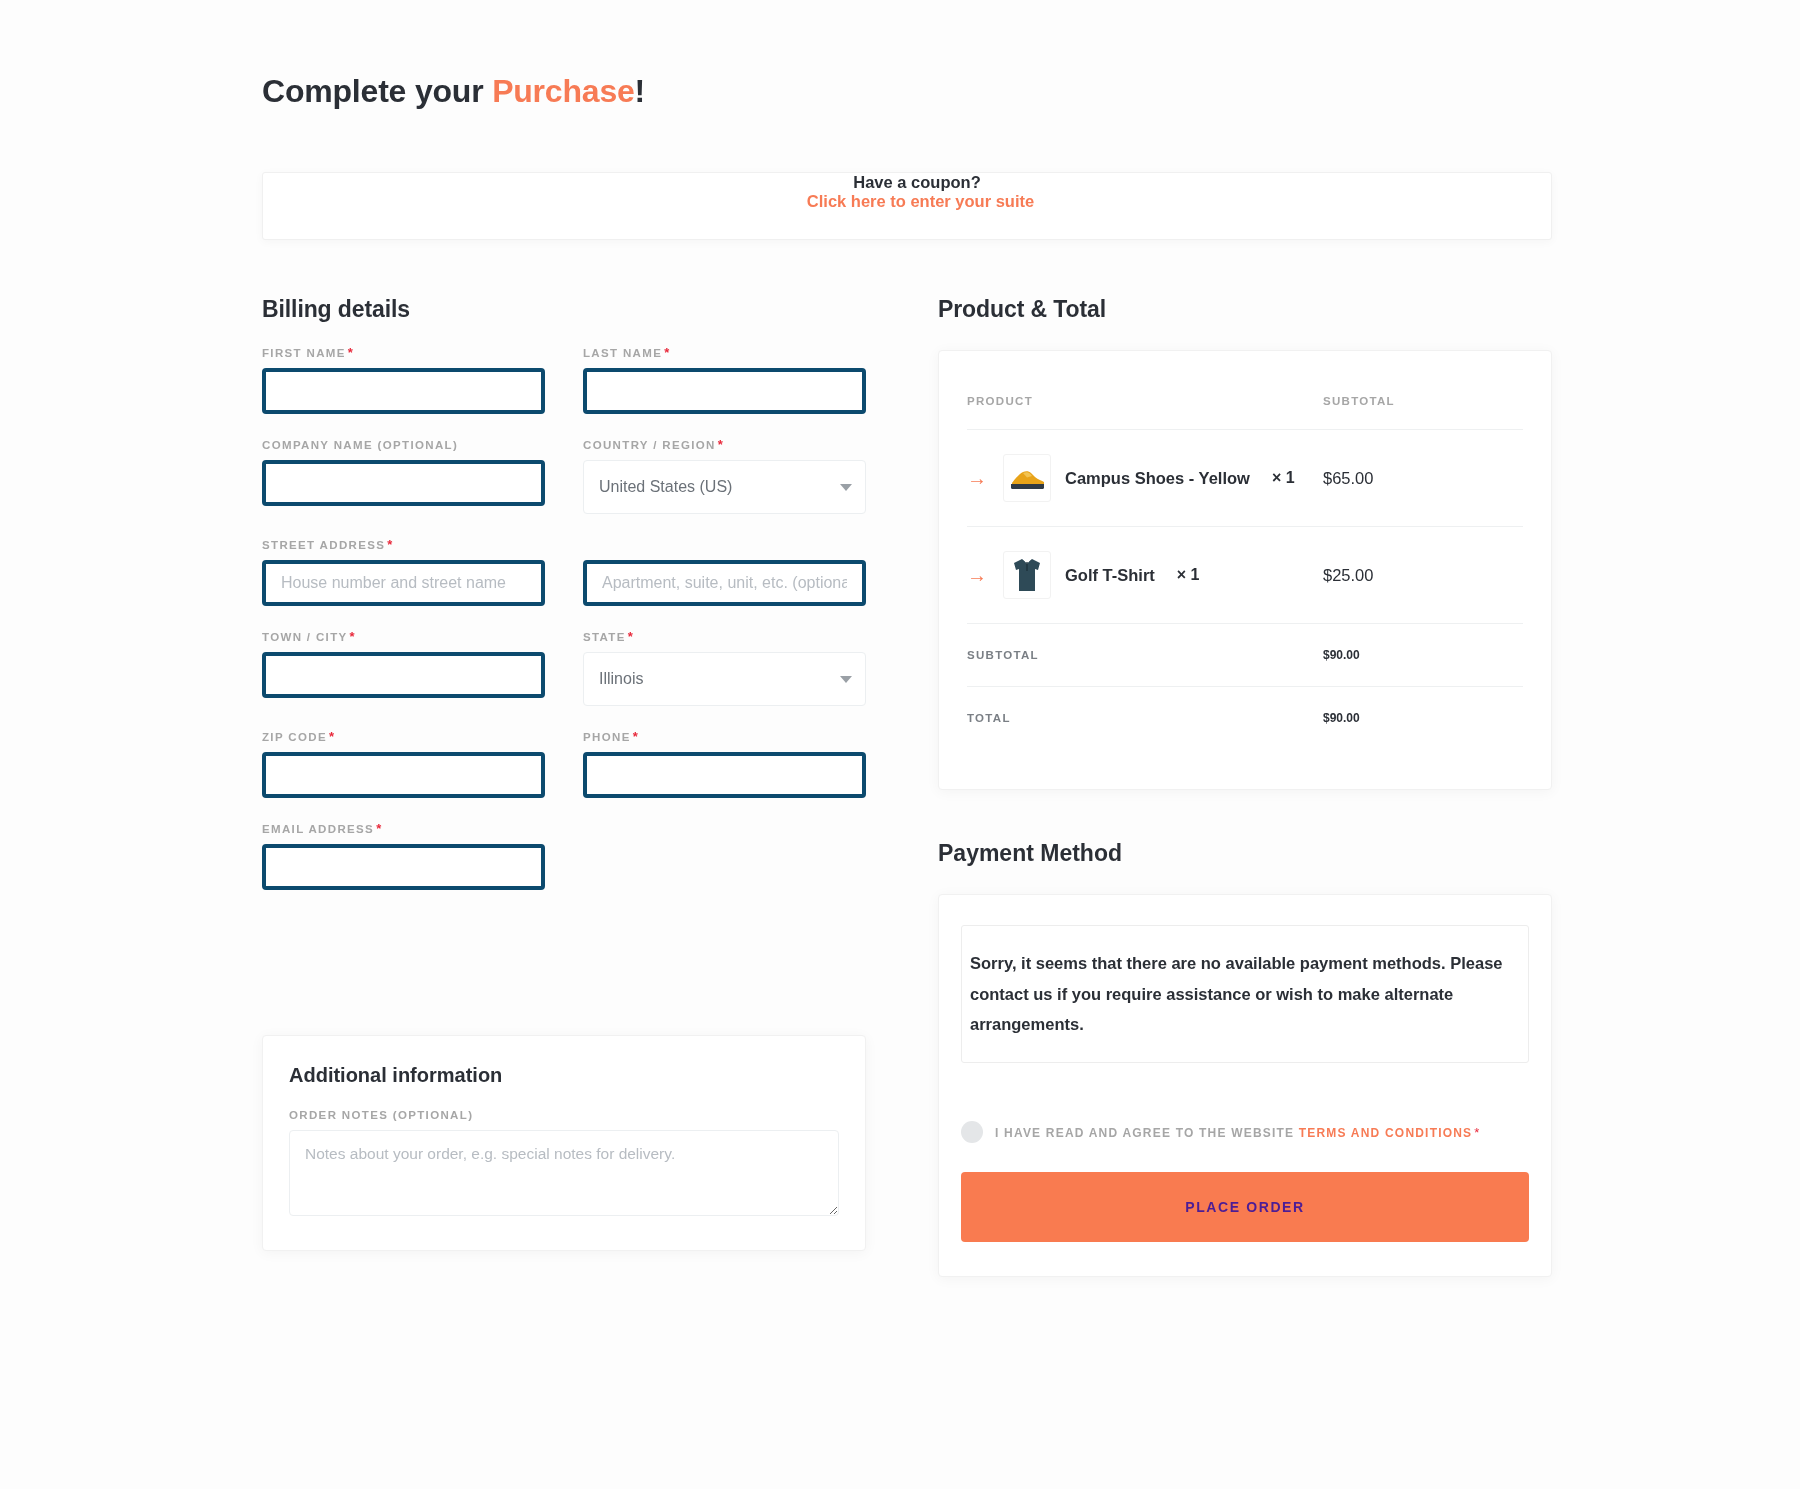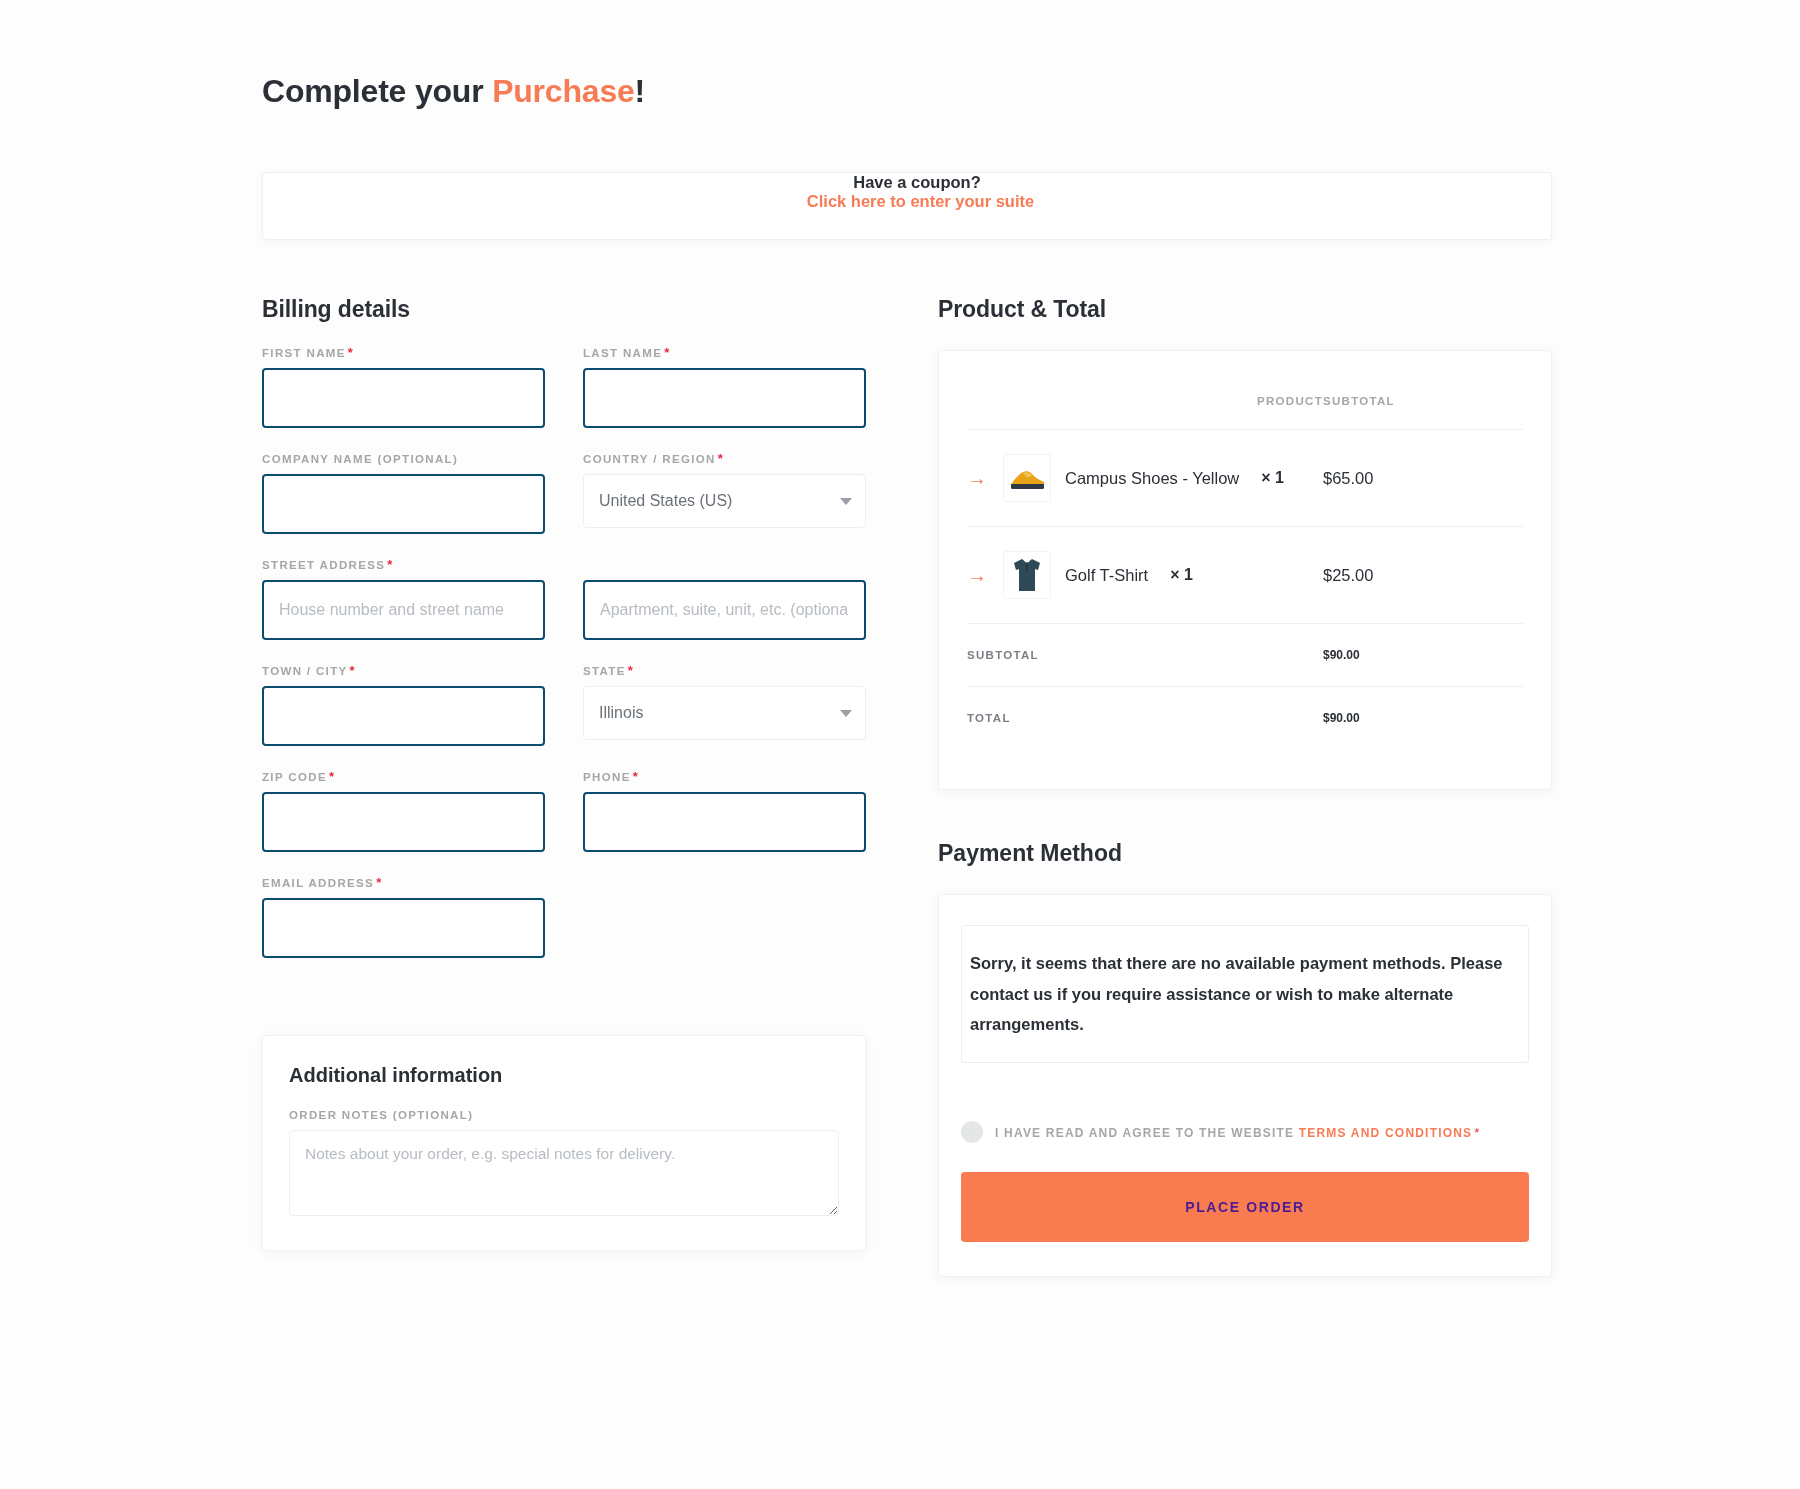--- a/index.html
+++ b/index.html
@@ -99,22 +99,22 @@
     white-space: nowrap;
   }
   .req {
     color: #e8293b;
     font-size: 13px;
     margin-left: 2px;
     line-height: 0;
   }
   .input-box {
     width: 100%;
-    height: 60px;
-    border: 2px solid #0c4a6e;
+    height: 46px;
+    border: 4px solid #0c4a6e;
     border-radius: 4px;
     background: #ffffff;
     padding: 0 15px;
     font-size: 16px;
     font-family: "Liberation Sans", sans-serif;
     color: #4f5660;
     outline: none;
   }
   .input-box::placeholder { color: #b7bcc2; }
 
@@ -188,21 +188,21 @@
     border: 1px solid #f1f1f1;
     border-radius: 4px;
     box-shadow: 0 2px 14px rgba(0,0,0,0.045);
     padding: 44px 28px 40px 28px;
   }
   table.order-table {
     width: 100%;
     border-collapse: collapse;
   }
   table.order-table th {
-    text-align: right;
+    text-align: left;
     font-size: 11.5px;
     font-weight: bold;
     letter-spacing: 1.3px;
     color: #a6a6a6;
     text-transform: uppercase;
     padding: 0 0 22px 0;
     border-bottom: 1px solid #eef0f1;
   }
   table.order-table th.right { text-align: left; width: 200px; }
   table.order-table td {
@@ -228,21 +228,21 @@
     background: #ffffff;
     border-radius: 3px;
     flex: 0 0 auto;
     display: flex;
     align-items: center;
     justify-content: center;
     overflow: hidden;
   }
   .prod-name {
     font-size: 16.5px;
-    font-weight: normal;
+    font-weight: bold;
     color: #2b2f36;
     white-space: nowrap;
   }
   .prod-qty {
     font-size: 16px;
     font-weight: bold;
     color: #2b2f36;
     margin-left: 8px;
   }
   .price-cell {

